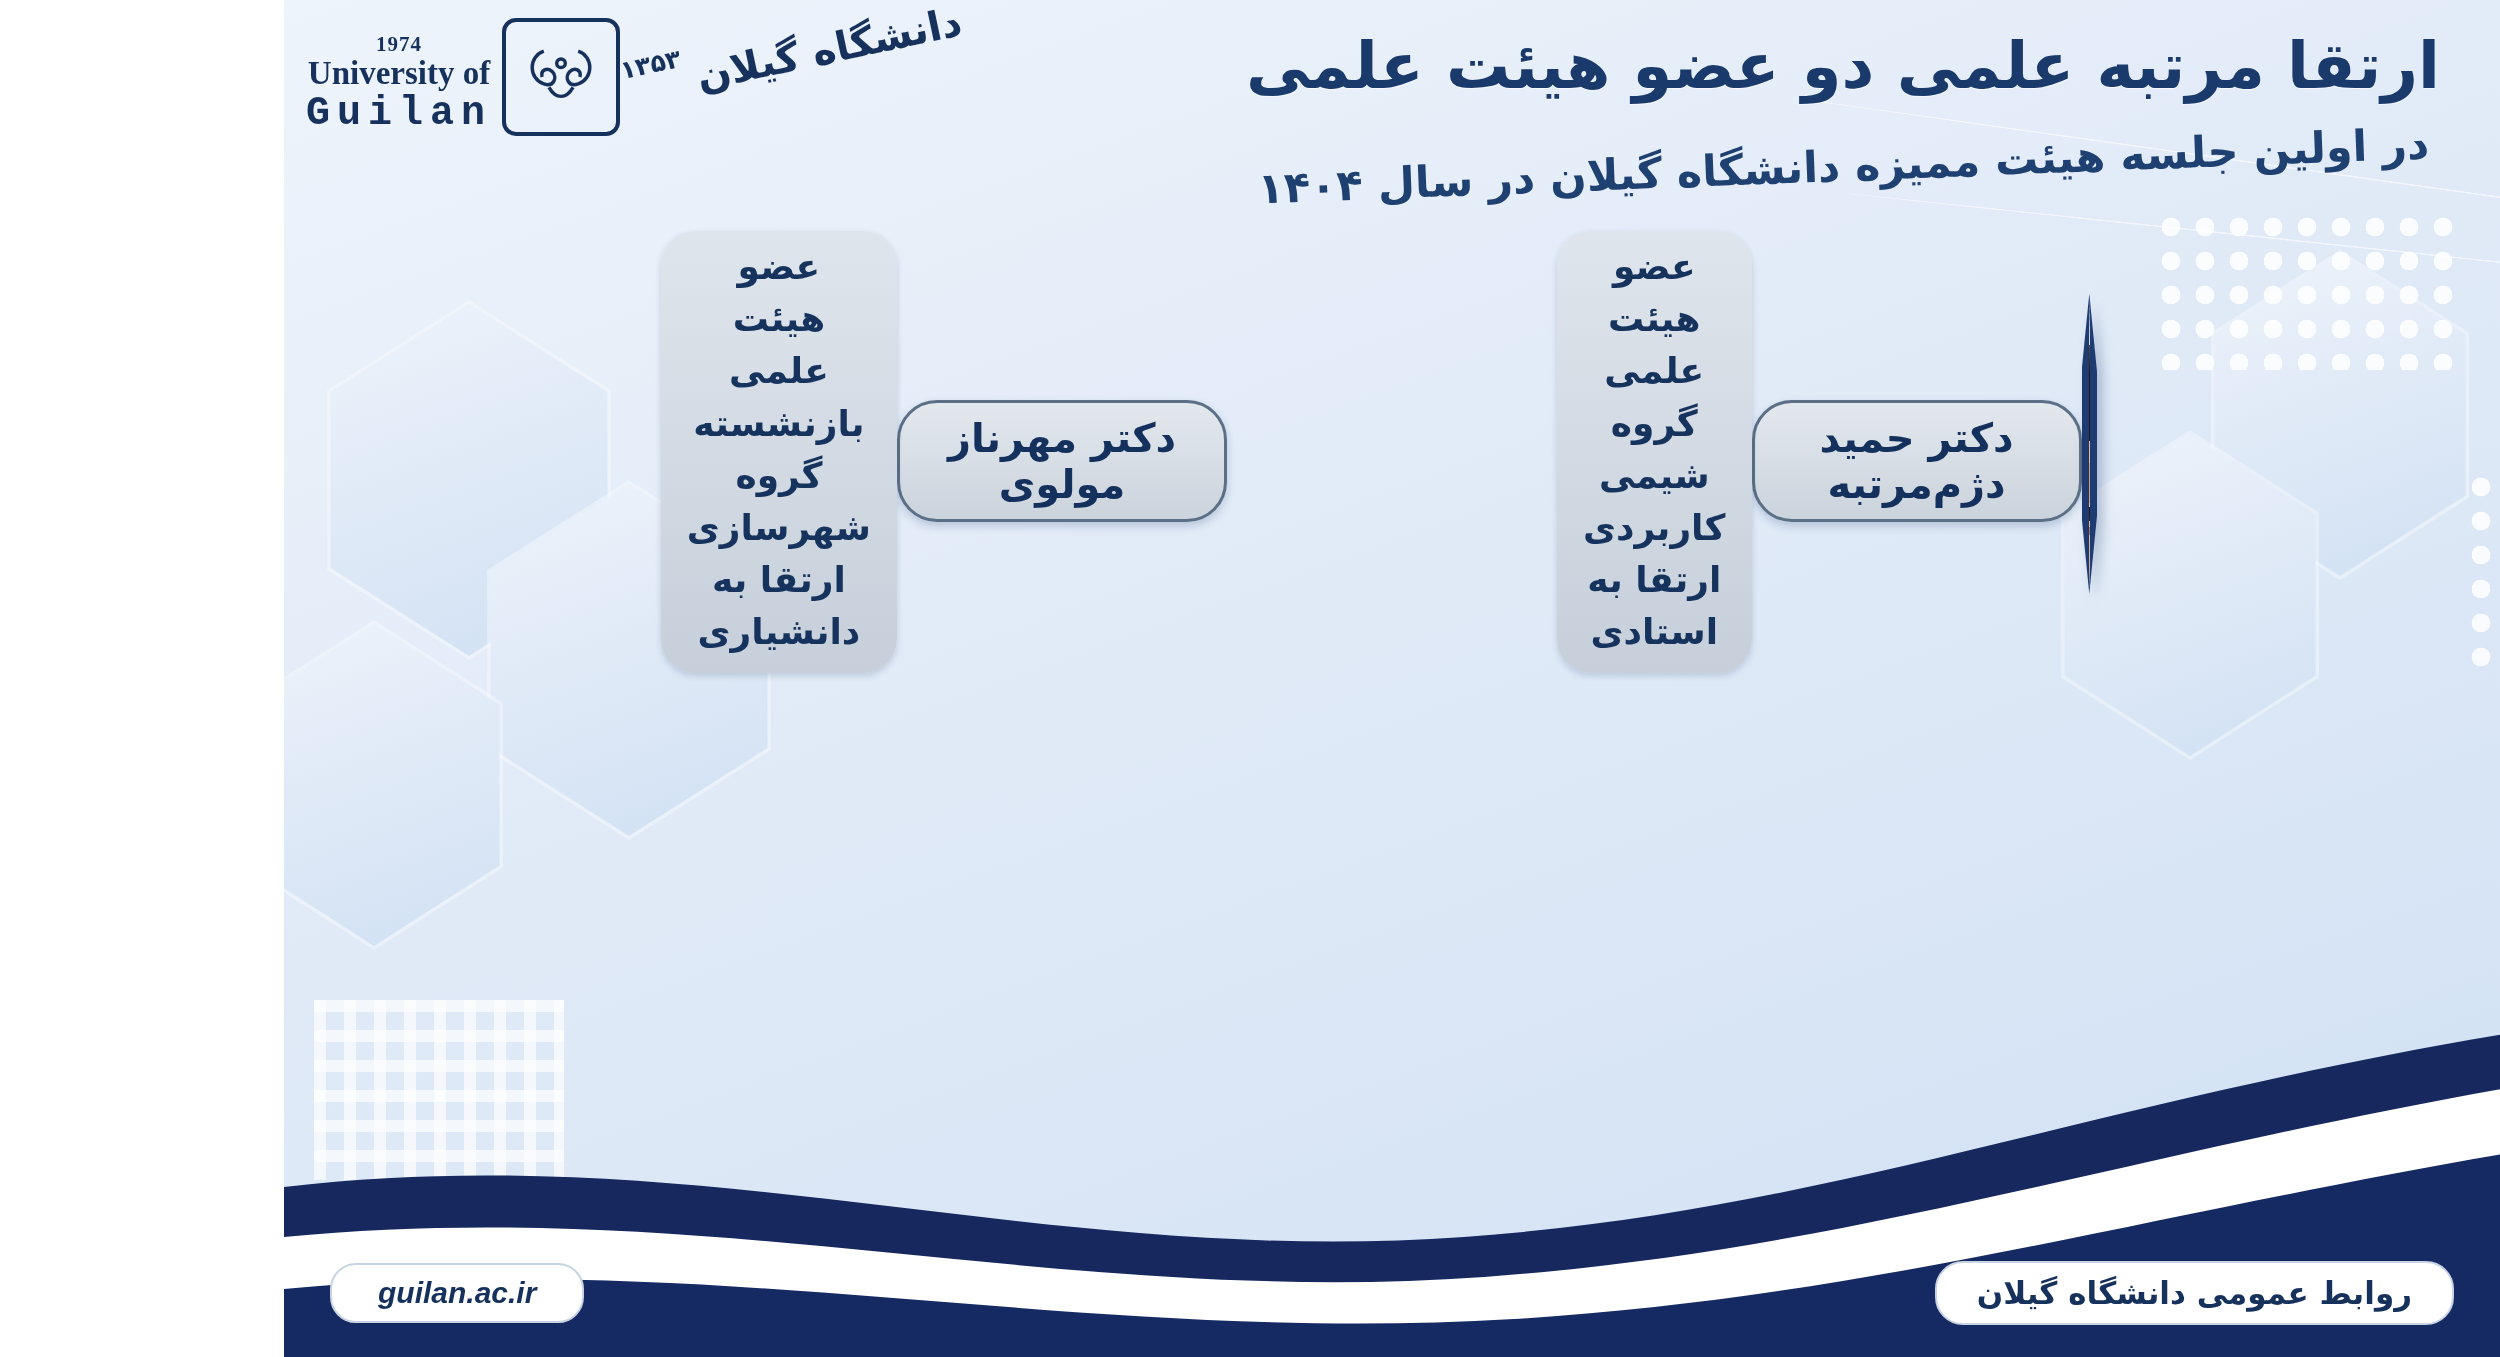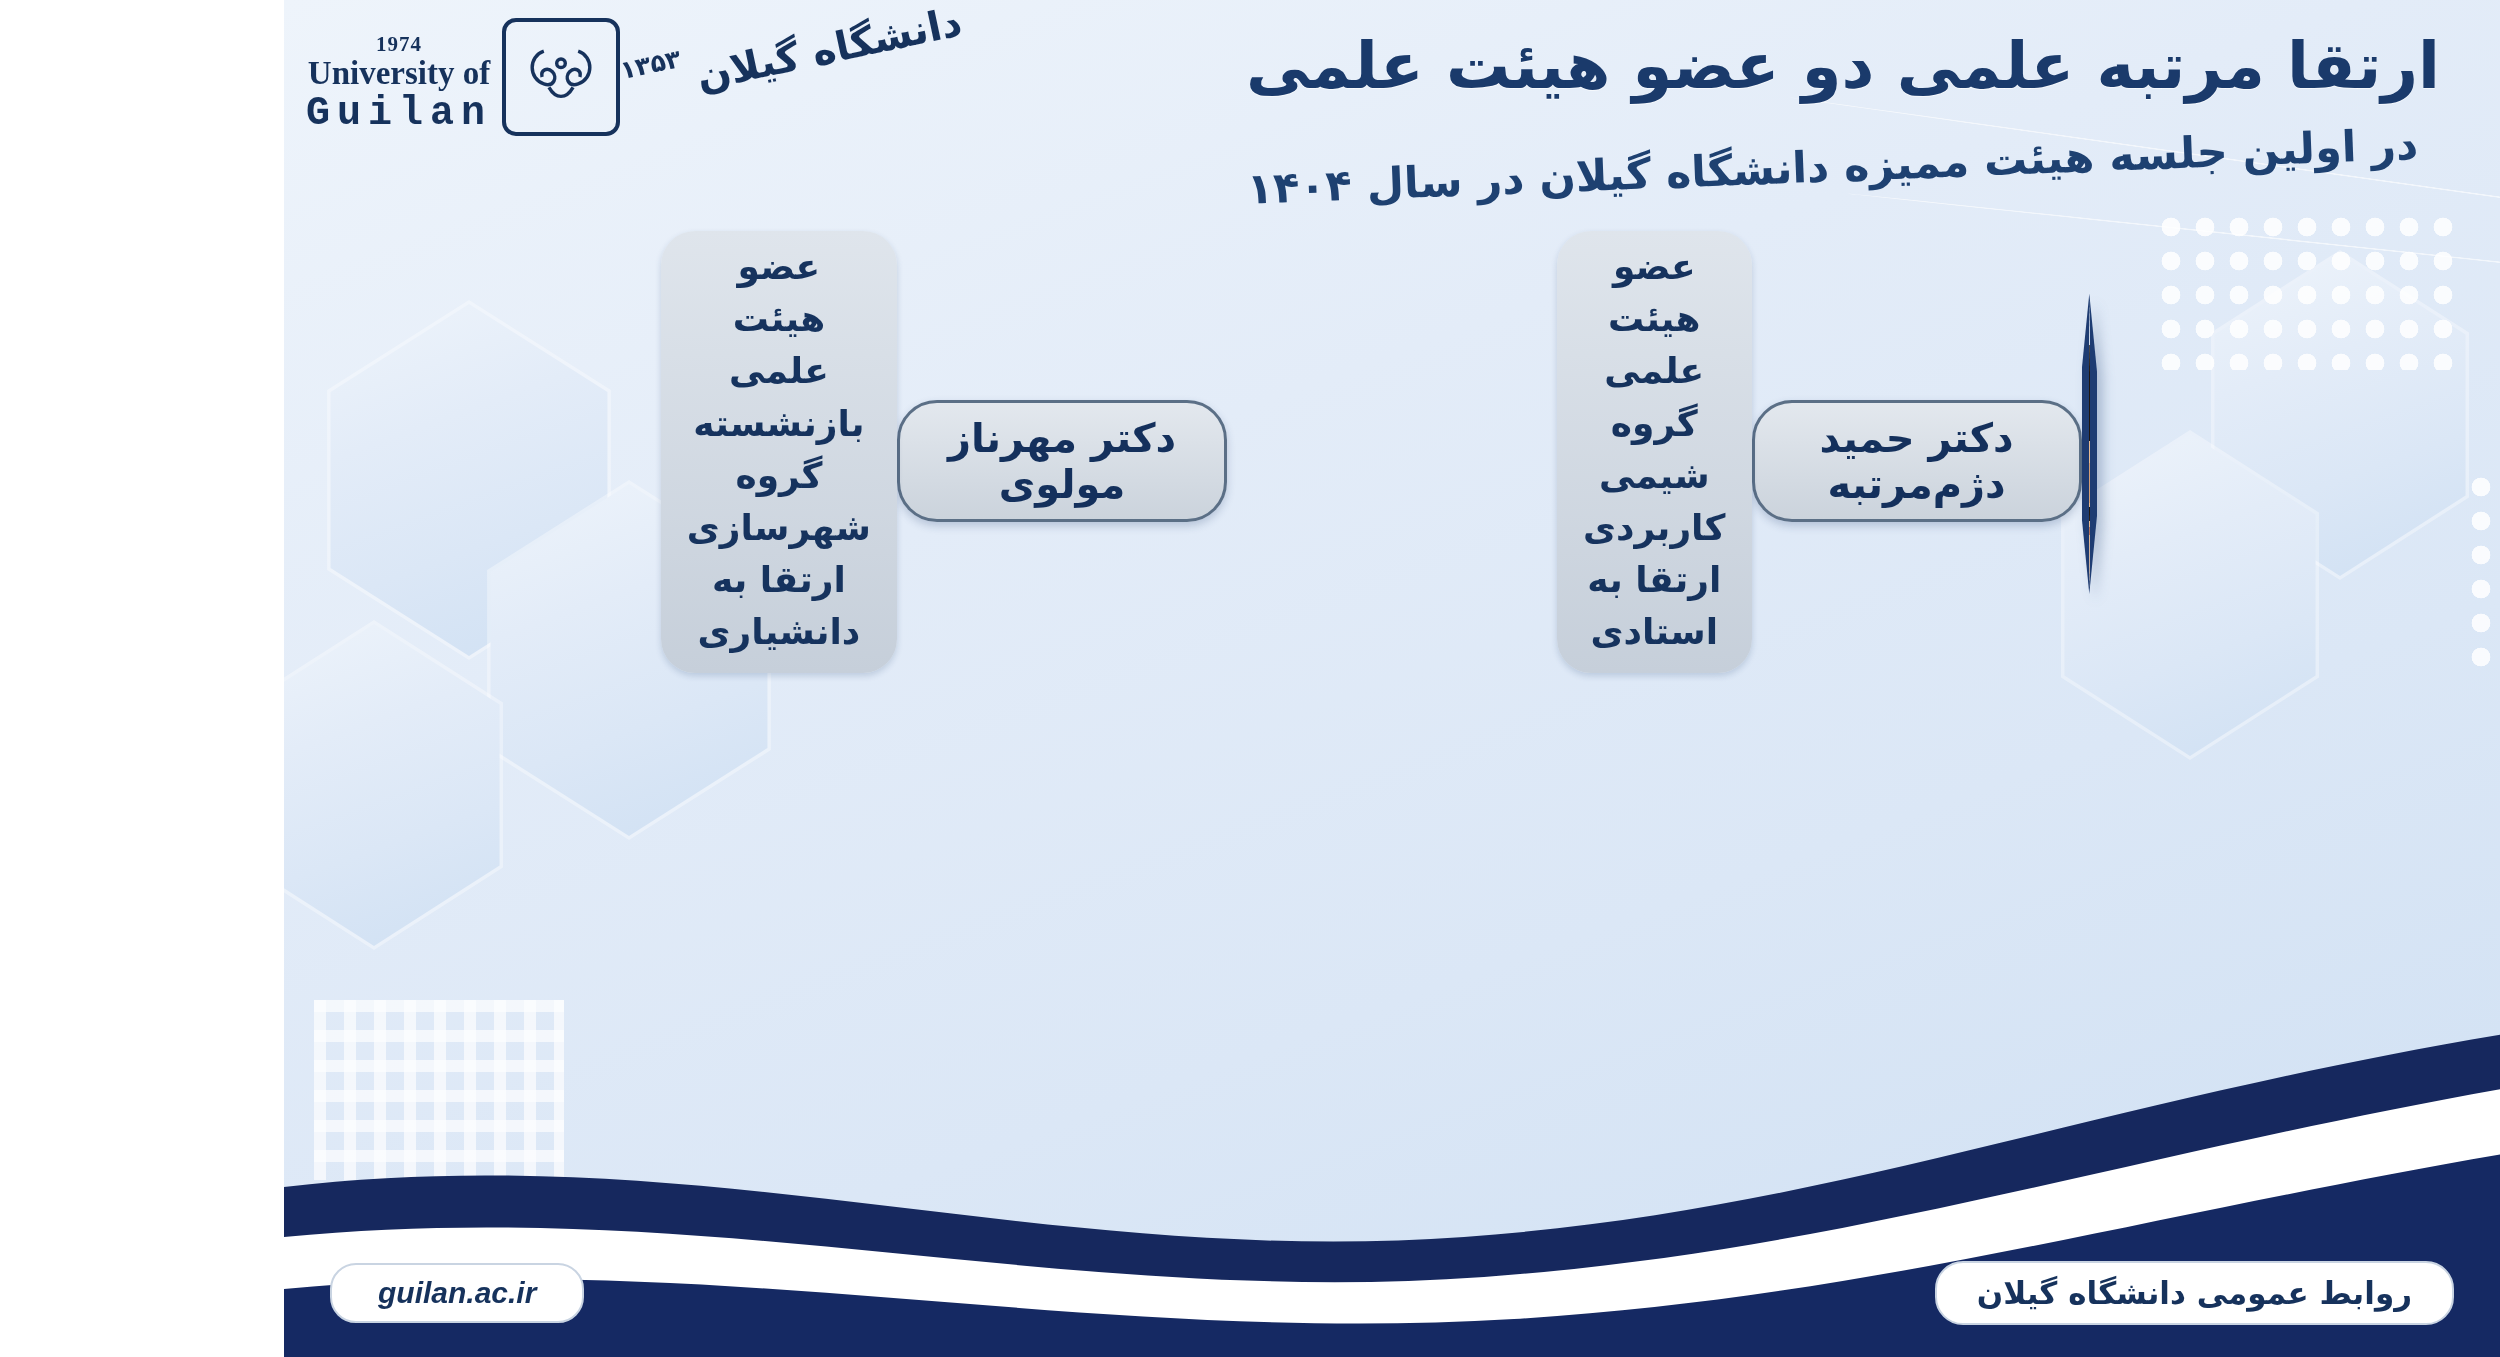--- a/index.html
+++ b/index.html
@@ -85,21 +85,21 @@
   }
   .logo-fa-year {
     font-size: 25px; font-weight: 700; color: #16325c;
     transform: rotate(-12deg);
     margin: 0 6px 26px 0;
   }
 
   .title-block {
     position: absolute;
     top: 30px; right: 60px;
-    text-align: left;
+    text-align: center;
     direction: rtl;
   }
   .title-main {
     font-size: 64px;
     font-weight: 700;
     color: #1a3a6b;
     letter-spacing: -0.5px;
     line-height: 1.15;
     text-shadow: 0 1px 0 rgba(255,255,255,.6);
   }

